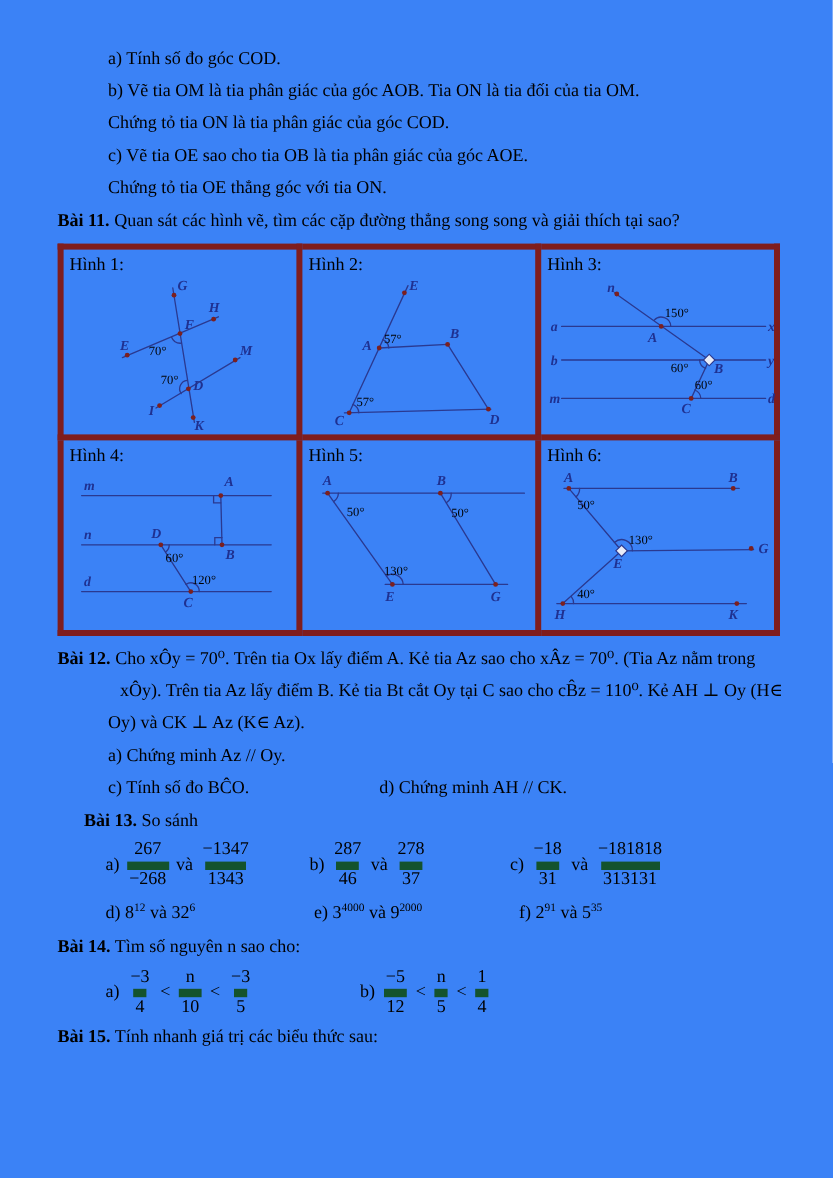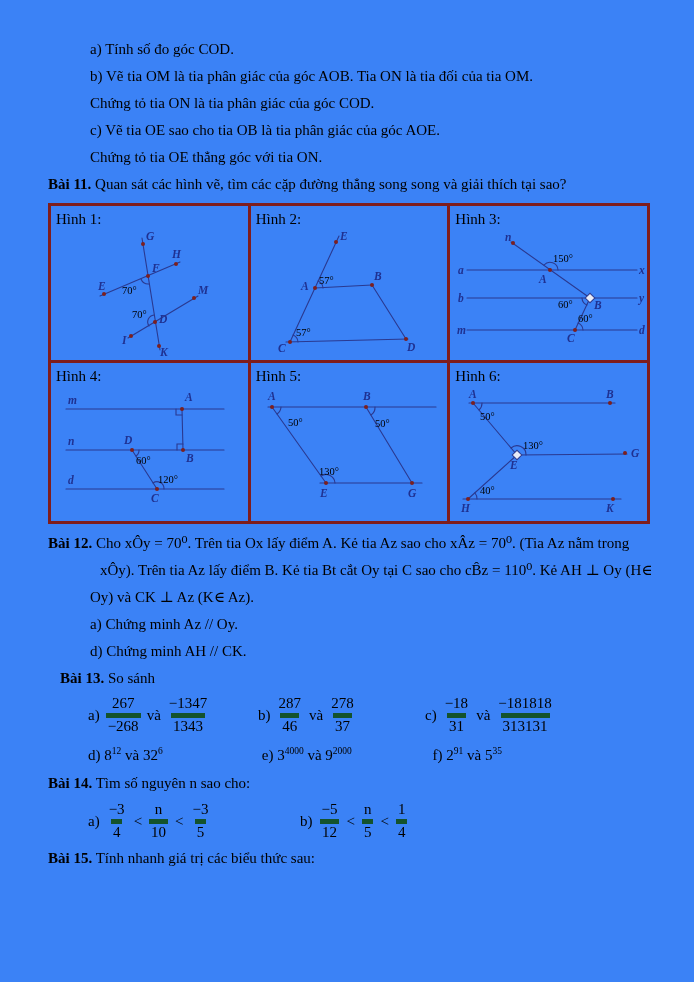--- a/index.html
+++ b/index.html
@@ -9,46 +9,46 @@
     font-family:"Liberation Serif","DejaVu Serif",serif;
     font-size:15px; color:#000;
     padding:36px 44px 20px 48px; overflow:hidden; position:relative;
   }
   .line { line-height:27px; white-space:nowrap; }
   .indent { margin-left:42px; }
   .hang { margin-left:52px; }
   b { font-weight:bold; }
 
   .fig-table { border-collapse:collapse; margin-top:5px; width:100%; table-layout:fixed; }
-  .fig-table td { border:3px solid #7f1d1d; padding:3px 2px 2px 5px; vertical-align:top; }
+  .fig-table td { border:5px solid #7f1d1d; padding:3px 2px 2px 5px; vertical-align:top; }
   .fig-title { line-height:20px; margin-bottom:1px; }
 
   svg.fig { display:block; }
   svg.fig line, svg.fig path { stroke:var(--line-c,#2a3990); stroke-width:1.1; fill:none; stroke-linecap:round; }
   svg.fig rect.mark { stroke:var(--line-c,#2a3990); fill:#e8ebf7; stroke-width:1; }
   svg.fig circle { fill:var(--dot-c,#7b2020); stroke:none; }
   svg.fig text { font-size:11.5px; font-family:"Liberation Serif","DejaVu Serif",serif; }
   svg.fig text.pt { fill:var(--lab-c,#1f3191); font-style:italic; font-weight:bold; }
   svg.fig text.ang { fill:#000; font-size:10.5px; }
 
   .p-row { display:flex; line-height:27px; margin-left:42px;gap:16px; }
   .w250 { width:250px; } .w210 { width:210px; }
 
-  .b13-head { margin-left:12px; }
+  .b13-head { margin-left:22px; }
   .frac-row { display:flex; align-items:center; margin-left:40px; height:46px; }
   .b13-item { width:170px; display:flex; align-items:center; gap:6px; }
   .b13-item.mid-col { width:167px; }
   .pow-row { margin-left:40px; line-height:30px; margin-top:2px; }
   .pow-item { display:inline-block; width:170px; }
   .pow-item.mid-col { width:167px; }
   sup { font-size:9.5px; vertical-align:super; line-height:0; }
 
   .frac { display:inline-flex; flex-direction:column; align-items:center; line-height:1.15; vertical-align:middle; text-align:center; }
   .frac span { display:block; padding:0 2px; }
-  .frac .den { border-top:5px solid #14532d; }
+  .frac .den { border-top:7px solid #14532d; }
 
   .b14-row { display:flex; align-items:center; margin-left:40px; height:48px; }
   .b14-item { display:flex; align-items:center; gap:7px; }
   .b14-item.first { width:212px; }
 </style>
 </head>
 <body>
 
 <div class="page">
 
@@ -237,20 +237,21 @@
     <div class="line">
       <b>Bài 12.</b>
       <span>Cho xÔy = 70⁰. Trên tia Ox lấy điểm A. Kẻ tia Az sao cho xÂz = 70⁰. (Tia Az nằm trong</span>
     </div>
     <div class="line hang">xÔy). Trên tia Az lấy điểm B. Kẻ tia Bt cắt Oy tại C sao cho cB̂z = 110⁰. Kẻ AH ⊥ Oy (H∈</div>
     <div class="line indent">Oy) và CK ⊥ Az (K∈ Az).</div>
     <div class="p-row">
       <div class="w250">a) Chứng minh Az // Oy.</div>
     </div>
     <div class="p-row">
+      <div class="w210">c) Tính số đo BĈO.</div>
       <div>d) Chứng minh AH // CK.</div>
     </div>
   </div>
 
   <div class="line b13-head">
     <b>Bài 13.</b>
     <span>So sánh</span>
   </div>
 
   <div class="frac-row">

